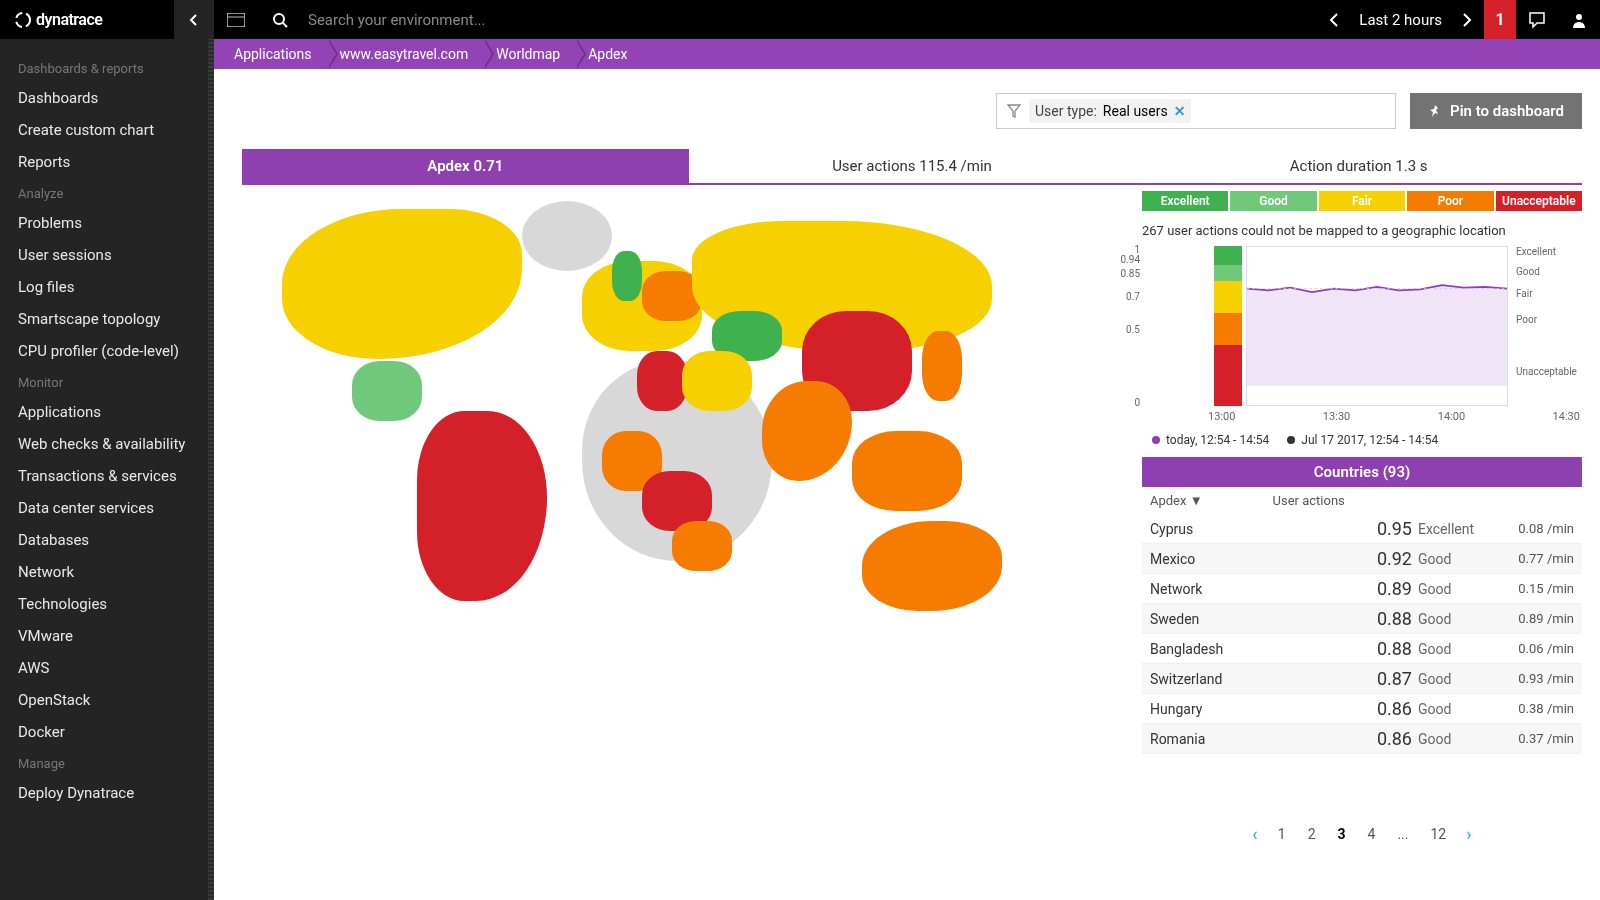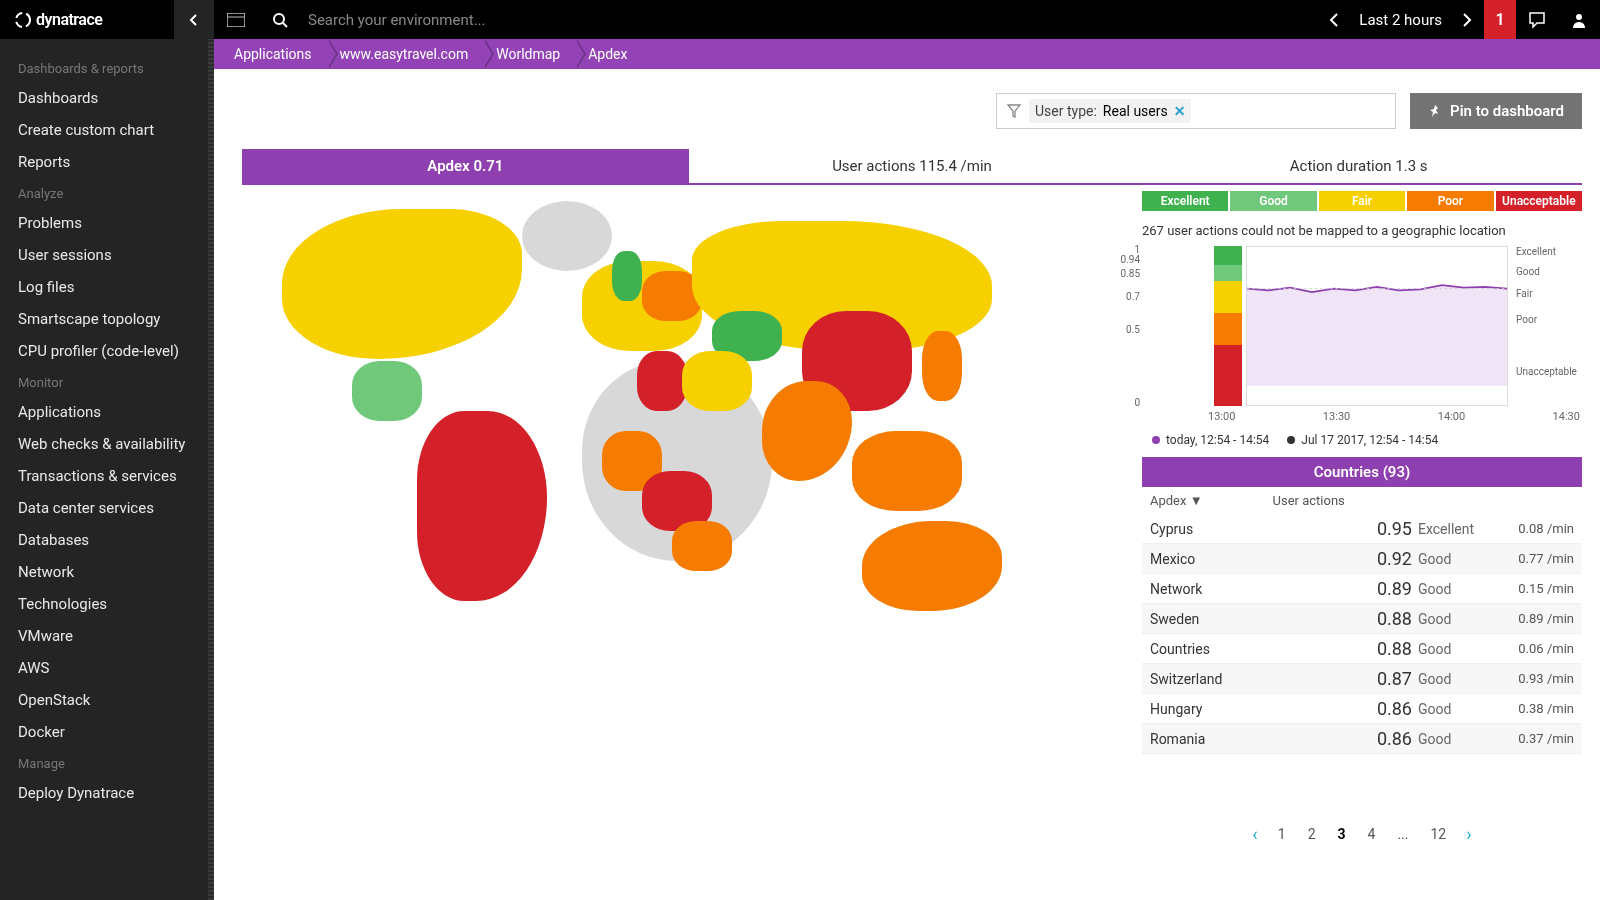--- a/index.html
+++ b/index.html
@@ -316,21 +316,21 @@
             <span class="rt">Good</span>
             <span class="ua">0.15 /min</span>
           </div>
           <div class="ct-row alt">
             <span class="nm">Sweden</span>
             <span class="ax">0.88</span>
             <span class="rt">Good</span>
             <span class="ua">0.89 /min</span>
           </div>
           <div class="ct-row">
-            <span class="nm">Countries</span>
+            <span class="nm">Bangladesh</span>
             <span class="ax">0.88</span>
             <span class="rt">Good</span>
             <span class="ua">0.06 /min</span>
           </div>
           <div class="ct-row alt">
             <span class="nm">Switzerland</span>
             <span class="ax">0.87</span>
             <span class="rt">Good</span>
             <span class="ua">0.93 /min</span>
           </div>

